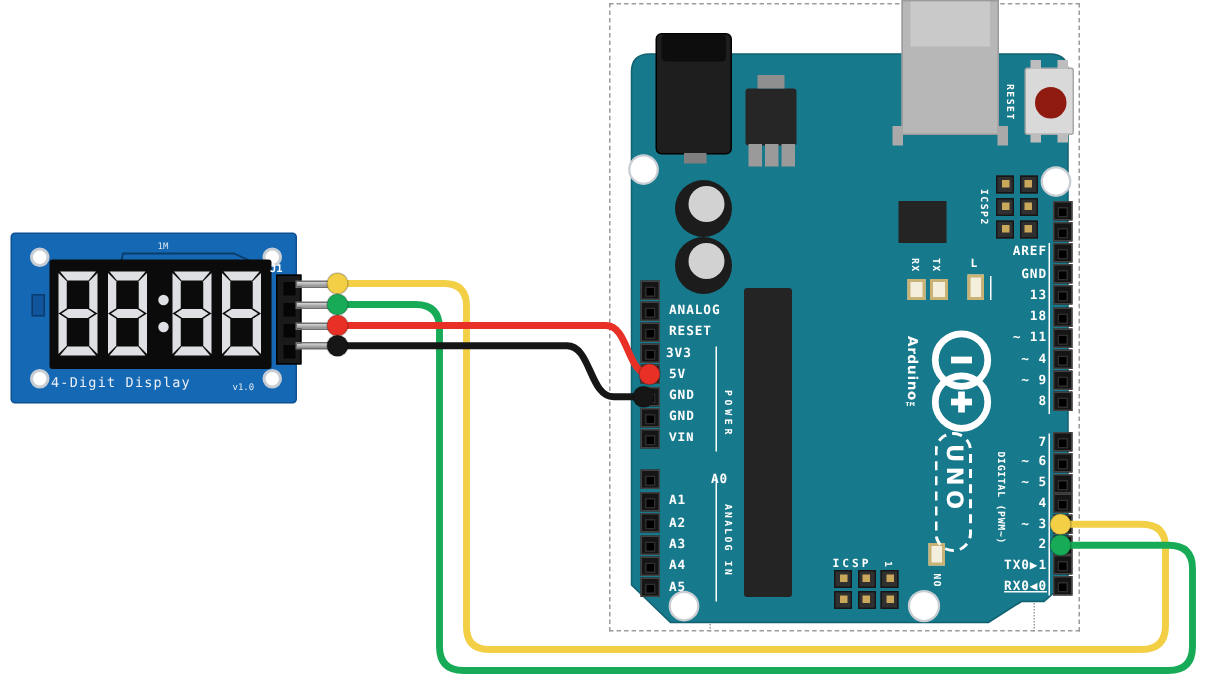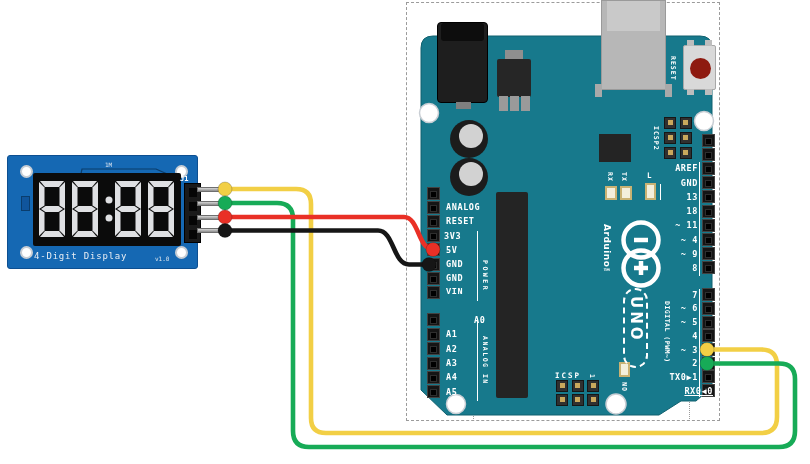--- a/index.html
+++ b/index.html
@@ -285,21 +285,21 @@
     <div class="pinlbl r" style="top: 317.12px; right: 112px;">~ 5</div>
     <div class="pin" style="left: 702px; top: 329.33px;"></div>
     <div class="pinlbl r" style="top: 330.83px; right: 112px;">4</div>
     <div class="pin" style="left: 702px; top: 343.04px;"></div>
     <div class="pinlbl r" style="top: 344.54px; right: 112px;">~ 3</div>
     <div class="pin" style="left: 702px; top: 356.75px;"></div>
     <div class="pinlbl r" style="top: 358.25px; right: 112px;">2</div>
     <div class="pin" style="left: 702px; top: 370.46px;"></div>
     <div class="pinlbl r" style="top: 371.96px; right: 112px;">TX0▶1</div>
     <div class="pin" style="left: 702px; top: 384.17px;"></div>
-    <div class="pinlbl r" style="top: 385.67px; right: 97px; text-decoration: underline;">RX0◀0</div>
+    <div class="pinlbl r" style="top: 385.67px; right: 112px; text-decoration: underline;">RX0◀0</div>
     <div class="pin-gold" style="left: 664px; top: 116.5px;"></div>
     <div class="pin-gold" style="left: 679.5px; top: 116.5px;"></div>
     <div class="pin-gold" style="left: 664px; top: 131.5px;"></div>
     <div class="pin-gold" style="left: 679.5px; top: 131.5px;"></div>
     <div class="pin-gold" style="left: 664px; top: 146.5px;"></div>
     <div class="pin-gold" style="left: 679.5px; top: 146.5px;"></div>
     <div class="pin-gold" style="left: 556px; top: 379.5px;"></div>
     <div class="pin-gold" style="left: 571.5px; top: 379.5px;"></div>
     <div class="pin-gold" style="left: 587px; top: 379.5px;"></div>
     <div class="pin-gold" style="left: 556px; top: 393.5px;"></div>

